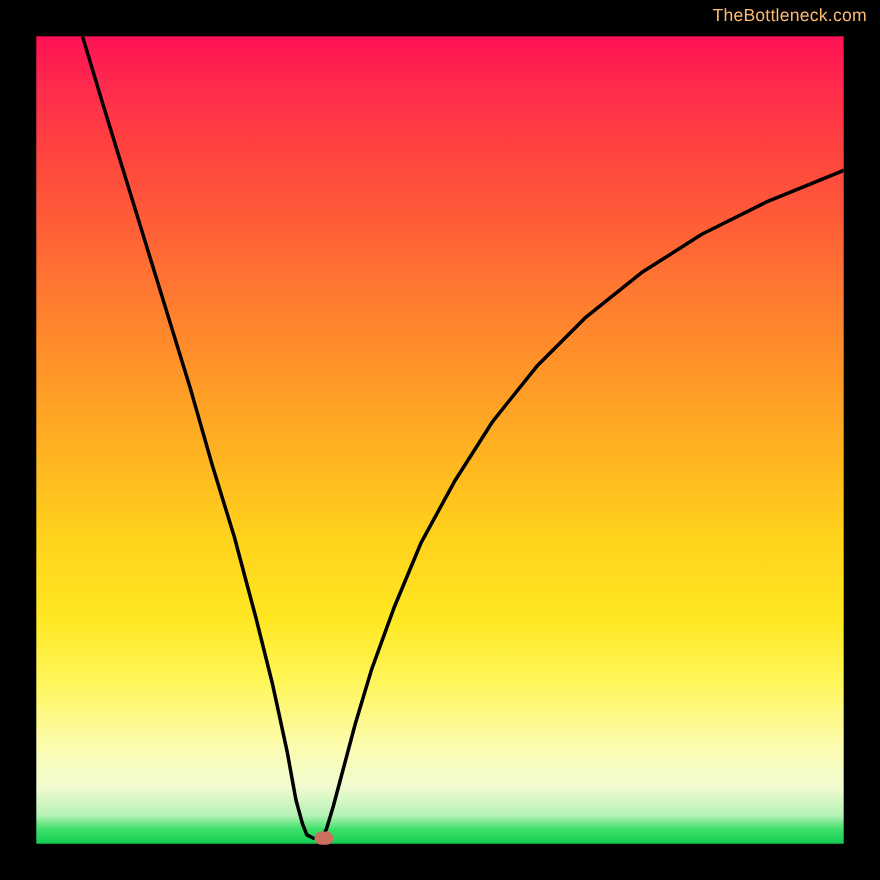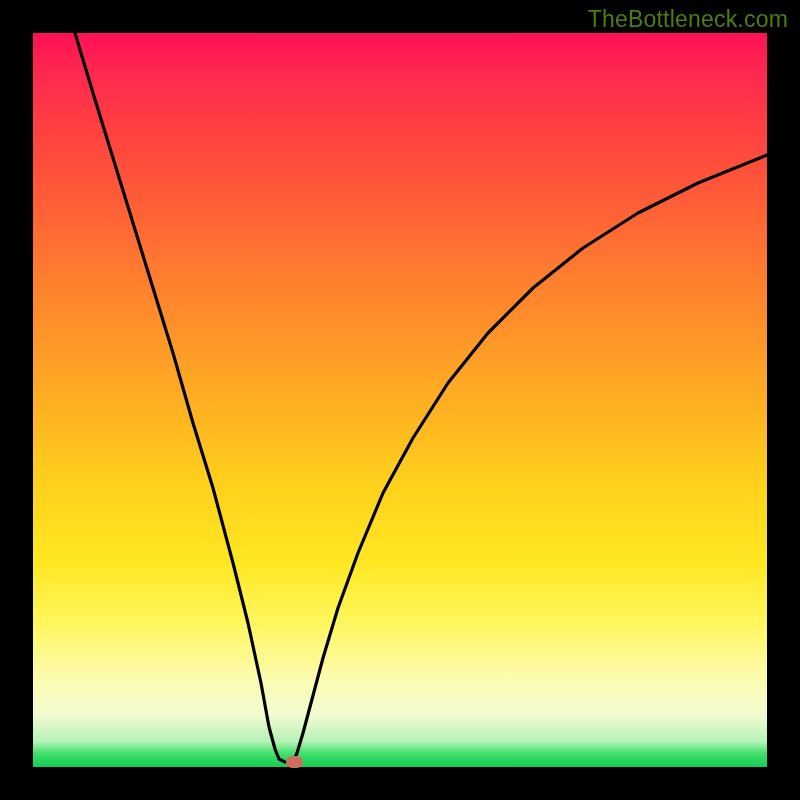--- a/index.html
+++ b/index.html
@@ -54,22 +54,22 @@
     position: absolute;
     width: 17px;
     height: 12px;
     background: #cb6f61;
     border-radius: 6px;
   }
   .watermark {
     position: absolute;
     top: 6px;
     right: 12px;
-    color: #4d7c0f;
-    font-size: 23px;
+    color: #fdba74;
+    font-size: 16px;
     letter-spacing: 0.2px;
     font-weight: 400;
   }
 </style>
 </head>
 <body>
 
 <div class="stage">
 
   <div class="watermark">TheBottleneck.com</div>

